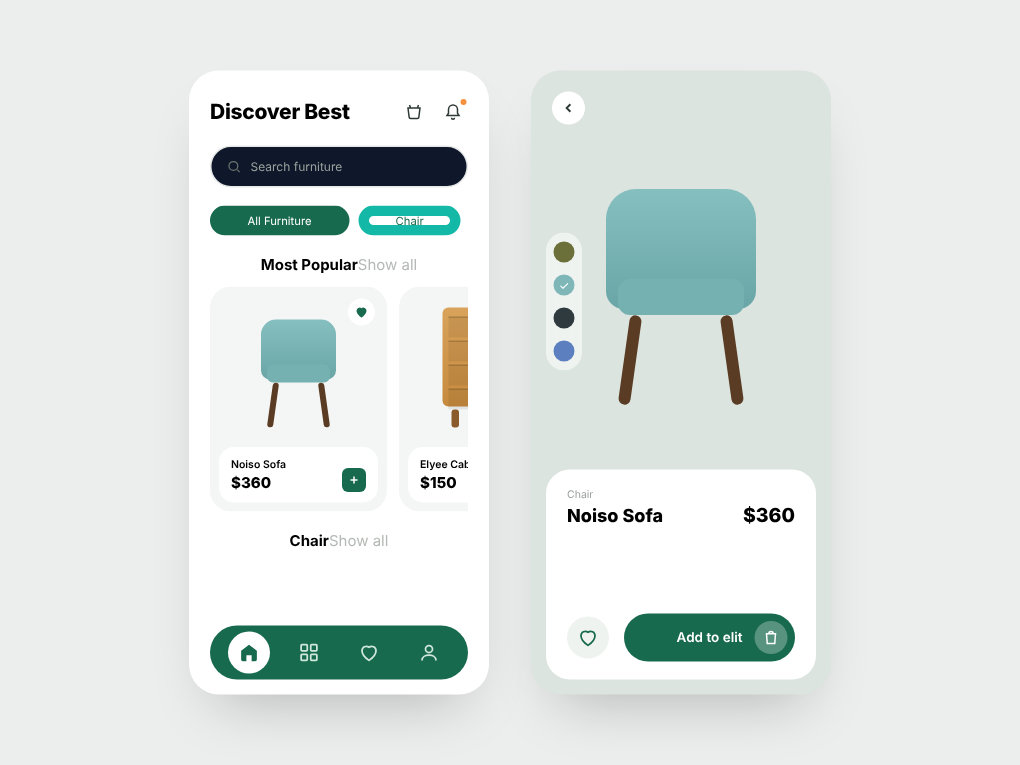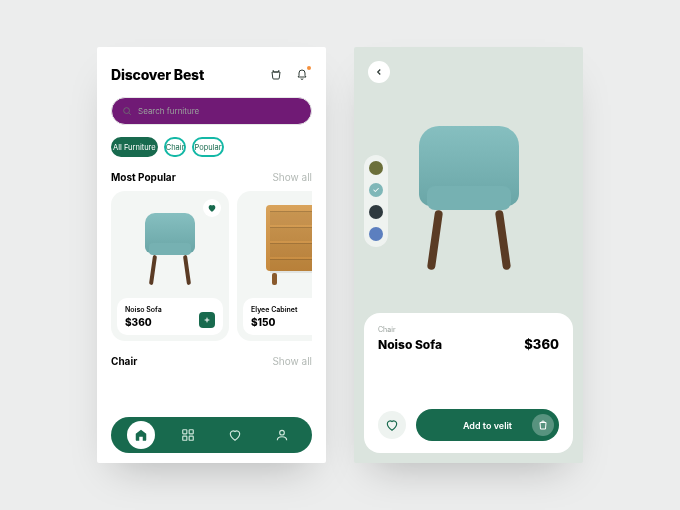--- a/index.html
+++ b/index.html
@@ -8,40 +8,40 @@
     --sage:#dbe4de;
     --card:#f3f6f4;
     --ink:#111;
     --mute:#9aa29d;
     --bg:#eceded;
   }
   *{box-sizing:border-box;margin:0;padding:0;font-family:Inter,system-ui,Arial,sans-serif}
   body{background:var(--bg);width:680px;height:510px;overflow:hidden;display:flex;align-items:center;justify-content:center;gap:28px}
 
   
-  .phone{width:229px;height:416px;border-radius:2px;background:#fff;position:relative;overflow:hidden;box-shadow:0 20px 40px -18px rgba(0,0,0,.25)}
+  .phone{width:200px;height:416px;border-radius:20px;background:#fff;position:relative;overflow:hidden;box-shadow:0 20px 40px -18px rgba(0,0,0,.25)}
   .phone.detail{background:var(--sage)}
 
   
   .home-pad{padding:18px 14px 0}
   .row{display:flex;align-items:center;justify-content:space-between}
   .title{font-size:14px;font-weight:800;line-height:1.15;letter-spacing:-.2px}
   .icon-btn{width:20px;height:20px;display:flex;align-items:center;justify-content:center;color:#2e3a35;position:relative;cursor:pointer}
   .icon-btn .dot{position:absolute;top:1px;right:1px;width:4px;height:4px;border-radius:50%;background:#f5903d}
   .hdr-icons{display:flex;gap:6px}
 
-  .search{margin-top:12px;height:26px;border:1px solid #e6e9e7;border-radius:14px;background:#701a75;display:flex;align-items:center;padding:13px 10px;gap:6px}
+  .search{margin-top:12px;height:26px;border:1px solid #e6e9e7;border-radius:14px;background:#0f172a;display:flex;align-items:center;padding:13px 10px;gap:6px}
   .search svg{flex:0 0 auto;color:#6b746f}
   .search span{font-size:8px;color:#9aa29d}
 
   .chips{margin-top:12px;display:flex;gap:6px;overflow:hidden}
-  .chip{flex:0 0 auto;height:20px;padding:0 0;border-radius:10px;font-size:7.5px;display:flex;align-items:center;color:var(--brand);border:2px solid #14b8a6;background:#fff;cursor:pointer;white-space:nowrap}
+  .chip{flex:0 0 auto;height:20px;padding:0 18px;border-radius:10px;font-size:7.5px;display:flex;align-items:center;color:var(--brand);border:7px solid #14b8a6;background:#fff;cursor:pointer;white-space:nowrap}
   .chip.active{background:var(--brand);color:#fff;border-color:var(--brand)}
 
-  .sect{display:flex;justify-content:space-between;align-items:center;margin-top:14px}
+  .sect{display:flex;justify-content:center;align-items:center;margin-top:14px}
   .sect h3{font-size:10px;font-weight:700}
   .sect a{font-size:10px;color:#b3b9b5;text-decoration:none}
 
   .cards{margin-top:8px;display:flex;gap:8px;overflow:hidden}
   .prod{flex:0 0 118px;height:150px;border-radius:14px;background:var(--card);position:relative;display:flex;flex-direction:column;cursor:pointer}
   .fav{position:absolute;top:8px;right:8px;width:18px;height:18px;border-radius:50%;background:#fff;display:flex;align-items:center;justify-content:center;color:var(--brand);cursor:pointer}
   .prod-img{flex:1;display:flex;align-items:center;justify-content:center}
   .prod-meta{margin:0 6px 6px;background:#fff;border-radius:10px;padding:7px 8px;display:flex;justify-content:space-between;align-items:flex-end}
   .prod-meta .name{font-size:7px;font-weight:600}
   .prod-meta .price{font-size:10px;font-weight:800;margin-top:2px}
@@ -243,21 +243,21 @@
       <div class="pname">Noiso Sofa</div>
       <div class="pprice">$360</div>
     </div>
     <div class="actions">
       <div class="like">
         <svg width="14" height="14" viewBox="0 0 24 24" fill="none" stroke="currentColor" stroke-width="2">
             <path d="M12 21s-8-5.3-8-11a5 5 0 0 1 8-4 5 5 0 0 1 8 4c0 5.7-8 11-8 11z"></path>
           </svg>
       </div>
       <div class="cart">
-        <span>Add to velit</span>
+        <span>Add to elit</span>
         <span class="bubble">
           <svg width="12" height="12" viewBox="0 0 24 24" fill="none" stroke="#fff" stroke-width="2">
               <path d="M6 7h12l-1 13H7L6 7z"></path>
               <path d="M9 7a3 3 0 0 1 6 0"></path>
             </svg>
         </span>
       </div>
     </div>
   </div>
 </div>

